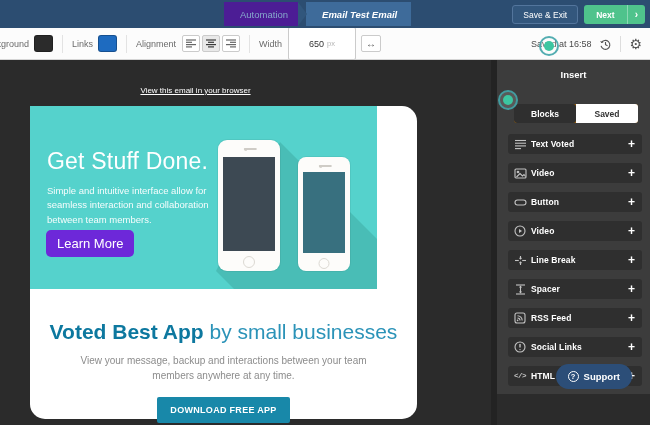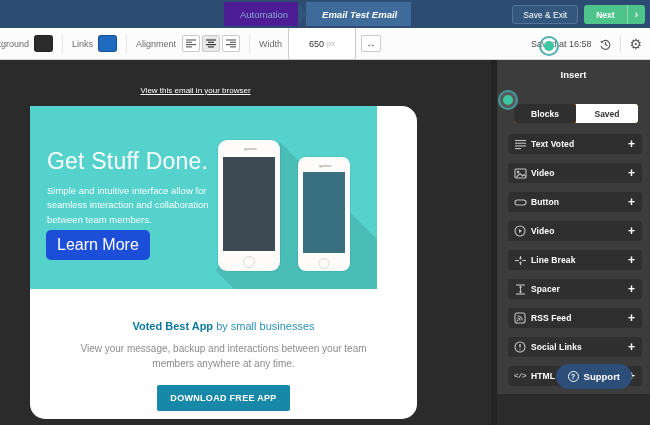--- a/index.html
+++ b/index.html
@@ -47,33 +47,33 @@
 
   
   .canvas { position:absolute; left:0; top:60px; width:497px; height:365px; background:#2b2b2b; }
   .canvas-edge { position:absolute; left:491px; top:60px; width:6px; height:365px; background:#232323; }
   .view-link { position:absolute; left:22px; top:26px; width:347px; text-align:center; color:#fff; font-size:8px; text-decoration:underline; cursor:pointer; }
   .email { position:absolute; left:30px; top:46px; width:387px; height:313px; background:#fff;border-radius:15px; }
   .hero { position:relative; width:347px; height:183px; background:#55d2cc; overflow:hidden; }
   .hero-shadow { position:absolute; inset:0; background:#49bdb6; clip-path:polygon(250px 36px, 347px 133px, 347px 183px, 204px 183px, 186px 165px); }
   .hero-title { position:absolute; left:17px; top:42px; color:#fff; font-size:23px; font-weight:normal; letter-spacing:0.2px; }
   .hero-body { position:absolute; left:17px; top:78px; width:162px; color:rgba(255,255,255,0.95); font-size:9.5px; line-height:1.5; }
-  .hero-cta { position:absolute; left:16px; top:124px; background:#1d4ed8; color:#fff; font-size:16px; border:none; border-radius:5px; padding:6px 11px; cursor:pointer; }
+  .hero-cta { position:absolute; left:16px; top:124px; background:#6d28d9; color:#fff; font-size:13px; border:none; border-radius:5px; padding:6px 11px; cursor:pointer; }
   .phone { position:absolute; background:#fdfcfa; box-shadow:0 0 0 1px rgba(0,0,0,0.05); }
   .phone.big { left:188px; top:34px; width:62px; height:131px; border-radius:9px; }
   .phone.small { left:268px; top:51px; width:52px; height:114px; border-radius:8px; }
   .phone .screen { position:absolute; left:5px; right:5px; }
   .phone.big .screen { top:17px; bottom:20px; background:#3d4953; }
   .phone.small .screen { top:15px; bottom:18px; background:#38707f; }
   .phone .speaker { position:absolute; top:8px; left:50%; transform:translateX(-40%); width:13px; height:2px; background:#cfccc6; border-radius:2px; }
   .phone .cam { position:absolute; top:8px; left:50%; transform:translateX(-160%); width:3px; height:3px; background:#d6d3cd; border-radius:50%; }
   .phone .home { position:absolute; bottom:3px; left:50%; transform:translateX(-50%); width:12px; height:12px; border:1.5px solid #dcd9d3; border-radius:50%; }
   .phone.small .home { width:11px; height:11px; bottom:2.5px; }
   .lower { text-align:center; padding-top:31px; }
-  .headline { font-size:11px; }
+  .headline { font-size:21px; }
   .headline .strong { color:#0d789f; font-weight:bold; }
   .headline .rest { color:#2b93b8; font-weight:normal; }
   .lower-body { margin:9px auto 0; width:312px; color:#8c8c8c; font-size:10px; line-height:1.5; }
   .lower-cta { margin-top:14px; display:inline-block; background:#1888a9; color:#fff; font-size:9px; font-weight:bold; letter-spacing:0.3px; border:none; border-radius:2px; padding:8px 13px; cursor:pointer; }
 
   
   .sidebar { position:absolute; left:497px; top:60px; width:153px; height:334px; background:#3c3c3c; z-index:15; }
   .side-tabs { display:flex; height:28px; }
   .side-tab { flex:1; display:flex; align-items:center; justify-content:center; font-size:9.5px; font-weight:bold; cursor:pointer; }
   .side-tab.active { background:#3c3c3c; color:#fff; }

